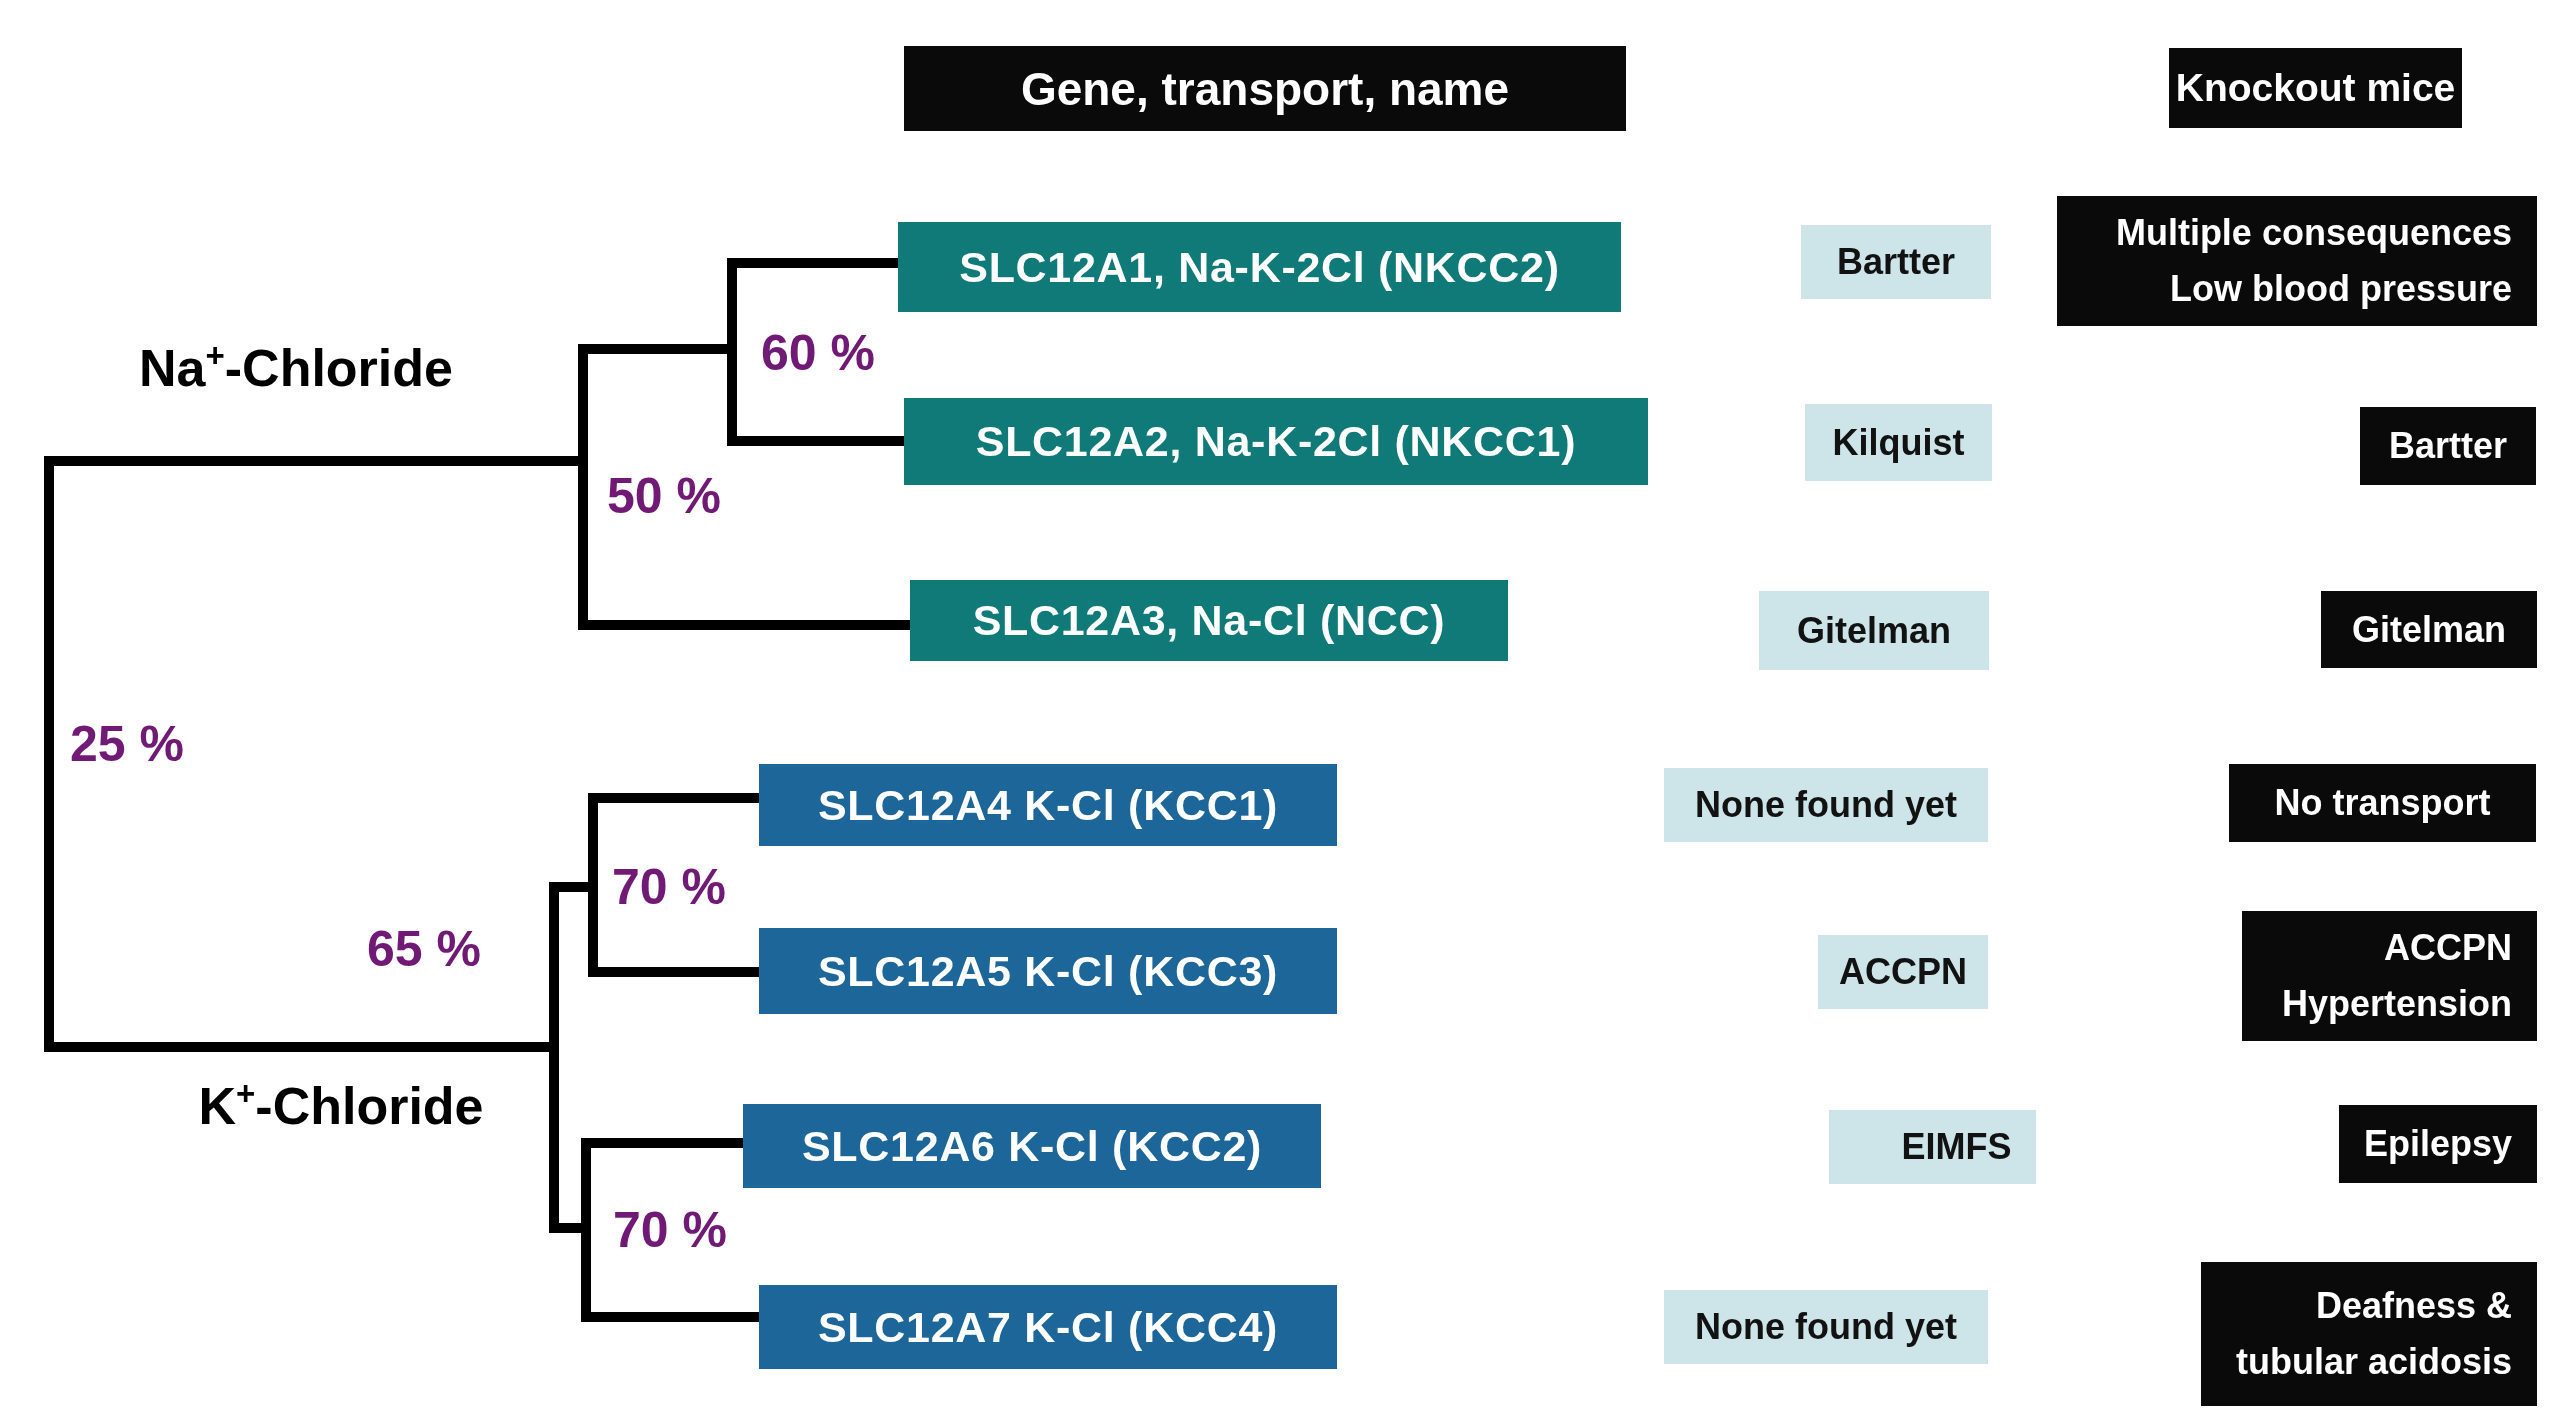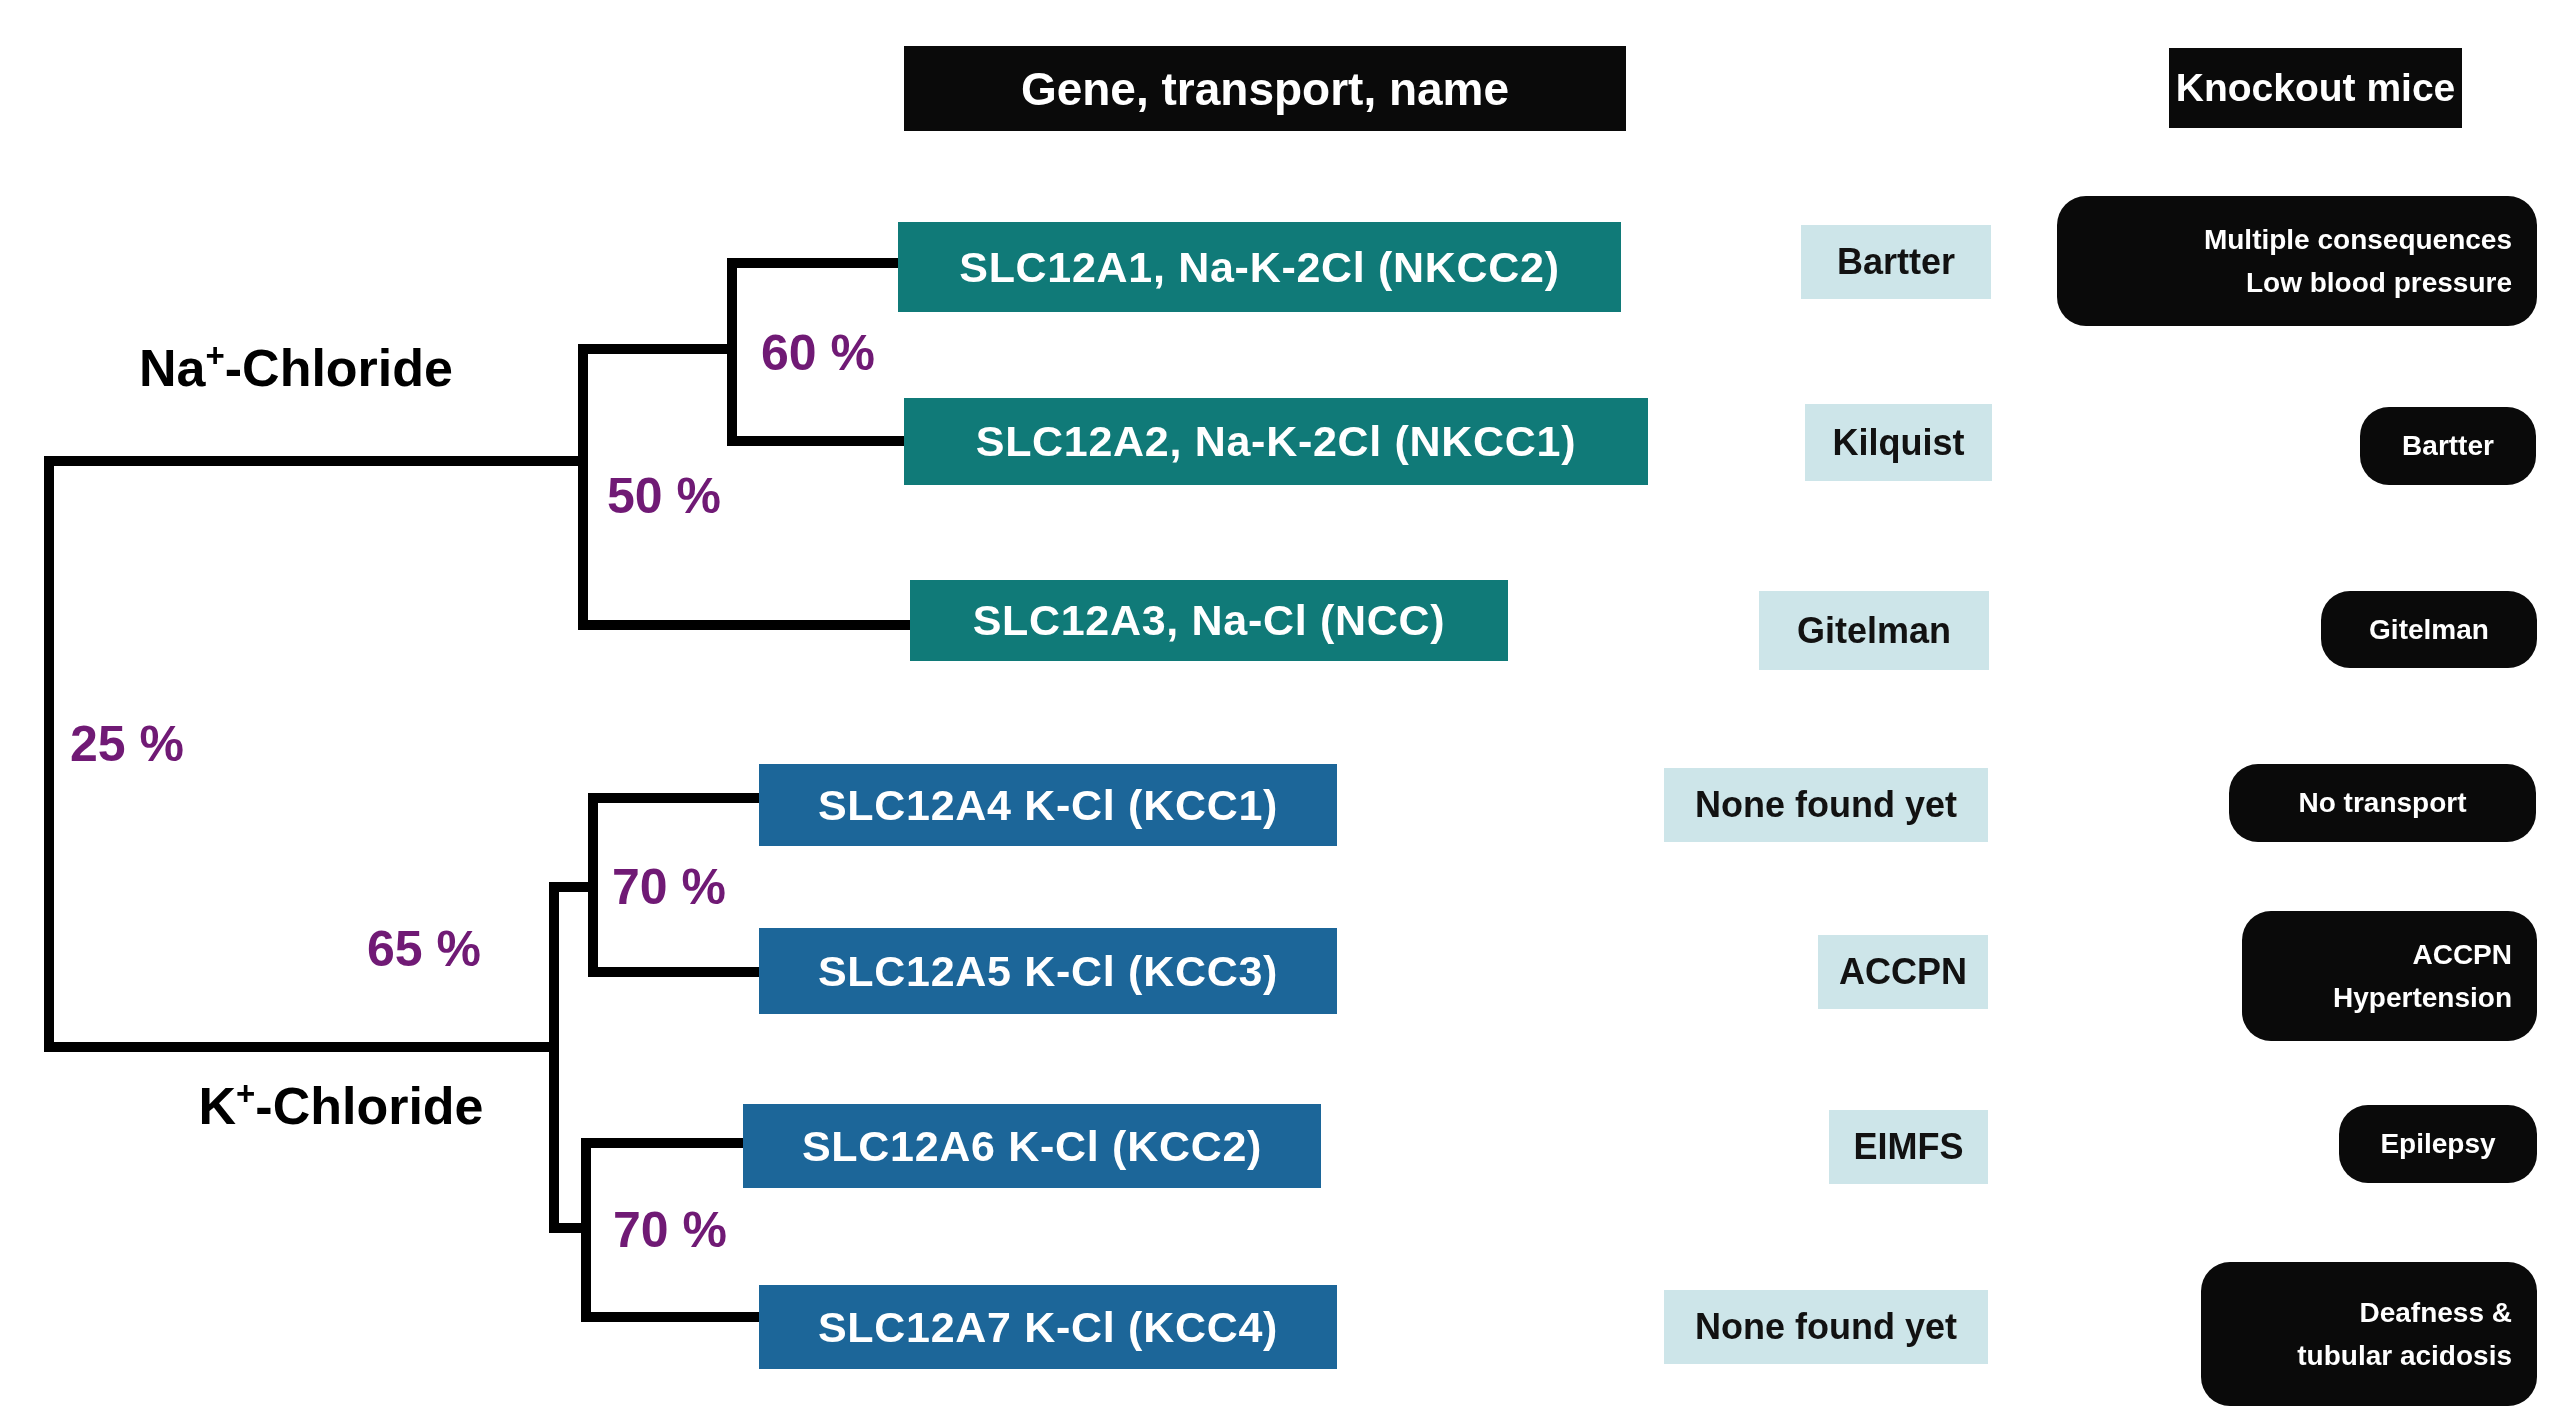--- a/index.html
+++ b/index.html
@@ -23,21 +23,21 @@
   .genebox.na{background:var(--teal);}
   .genebox.k{background:var(--blue);}
   .disbox{
     position:absolute; background:var(--lightblue); color:var(--textlight);
     display:flex; align-items:center; justify-content:center;
     font-size:36px; white-space:nowrap;
   }
   .kobox{
     position:absolute; background:var(--boxblack); color:var(--textdark);
     display:flex; flex-direction:column; justify-content:center;
-    font-size:28px; line-height:1.55; white-space:nowrap;border-radius:29px;
+    font-size:36px; line-height:1.55; white-space:nowrap;
   }
   .kobox.center{align-items:center;}
   .kobox.right{align-items:flex-end; padding-right:25px; box-sizing:border-box;}
   .tline{position:absolute; background:var(--line);}
   .tlabel{position:absolute; color:#000; font-size:52px; white-space:nowrap;}
   .pct{position:absolute; color:#701a75; font-size:50px; white-space:nowrap;}
   .suplab{font-size:33px; vertical-align:19px;}
 </style>
 </head>
 <body>
@@ -113,21 +113,21 @@
     </div>
   <div class="disbox" style="left:1759px;top:591px;width:230px;height:79px;">
       <span>Gitelman</span>
     </div>
   <div class="disbox" style="left:1664px;top:768px;width:324px;height:74px;">
       <span>None found yet</span>
     </div>
   <div class="disbox" style="left:1818px;top:935px;width:170px;height:74px;">
       <span>ACCPN</span>
     </div>
-  <div class="disbox" style="left:1829px;top:1110px;width:159px;height:74px;">
+  <div class="disbox" style="left:1829px;top:1110px;width:159px;height:74px;padding-left:48px;">
       <span>EIMFS</span>
     </div>
   <div class="disbox" style="left:1664px;top:1290px;width:324px;height:74px;">
       <span>None found yet</span>
     </div>
 
   <div class="kobox right" style="left:2057px;top:196px;width:480px;height:130px;">
     <span>Multiple consequences</span>
     <span>Low blood pressure</span>
   </div>

